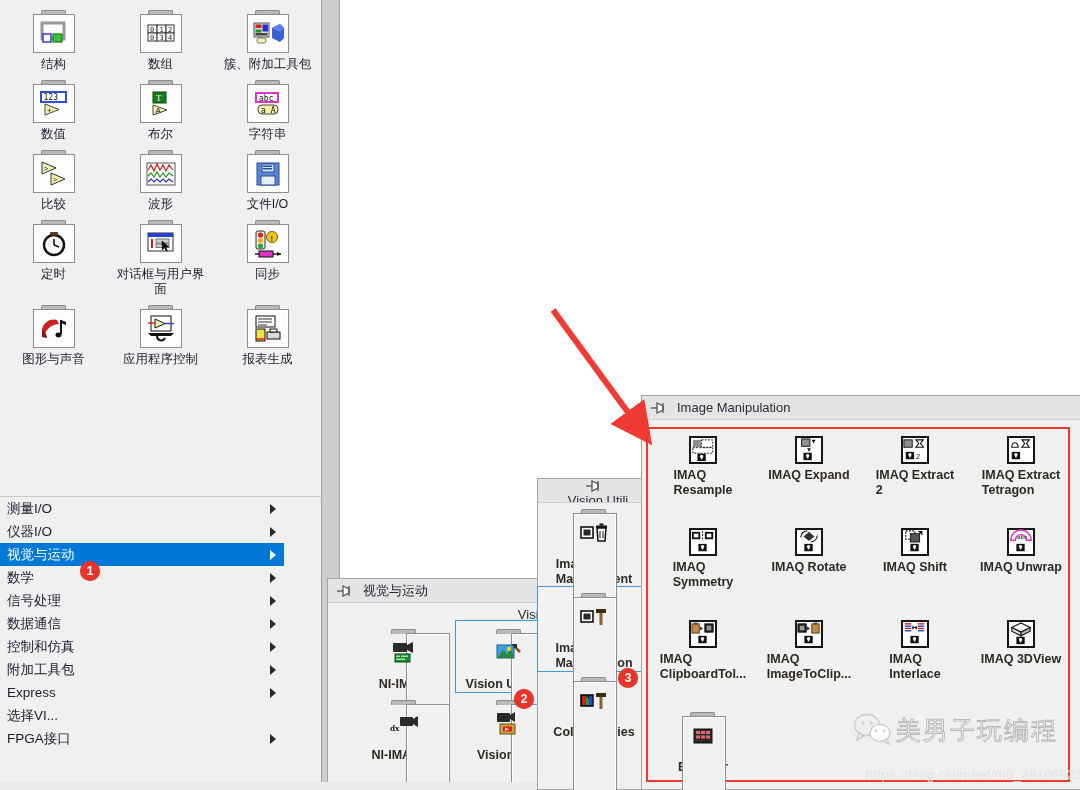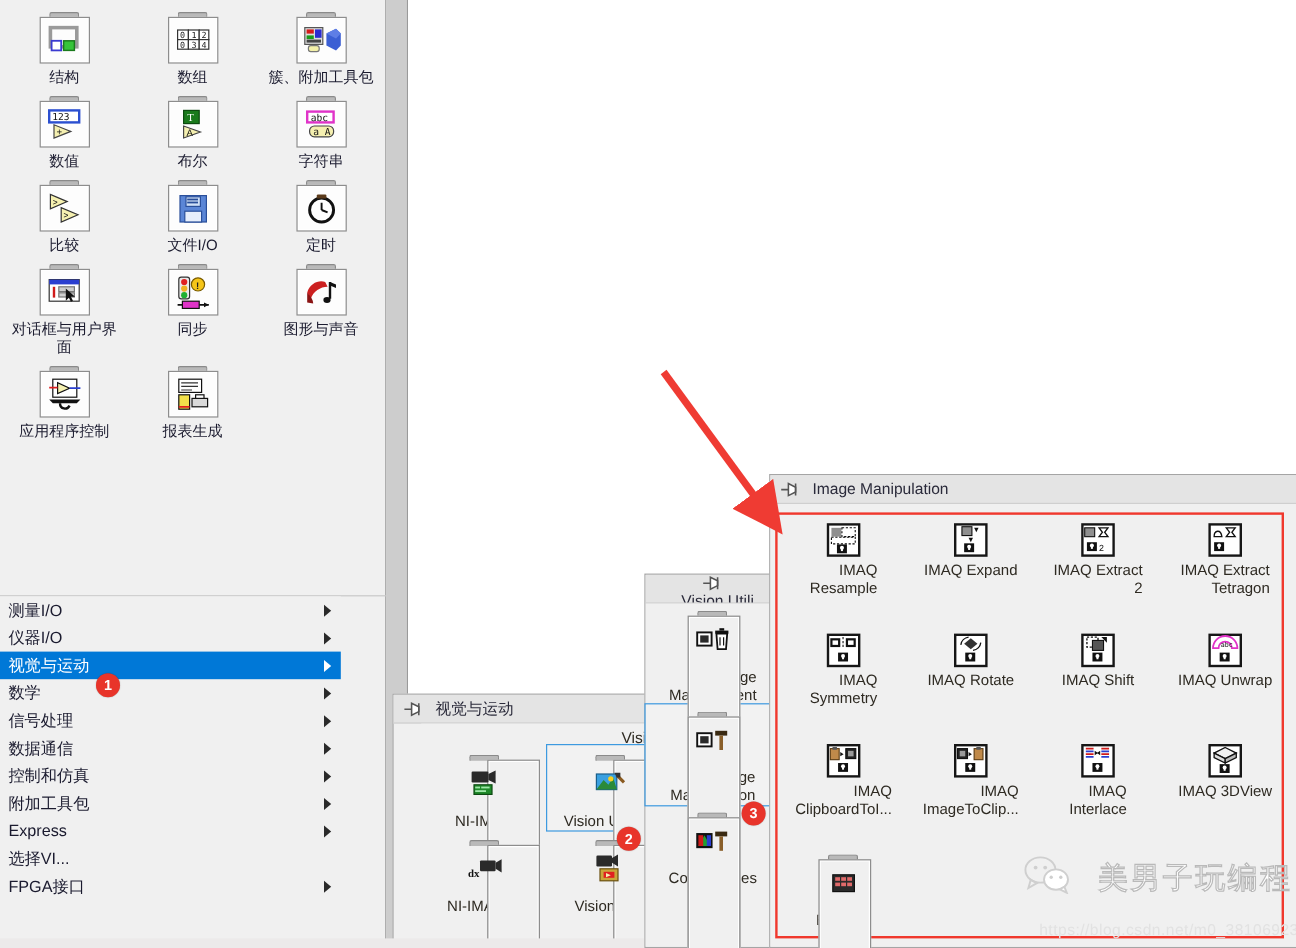--- a/index.html
+++ b/index.html
@@ -99,21 +99,21 @@
   .subpal .titlebar .pin{
     width:18px;height:14px;margin-right:9px;flex:none;position:relative;
   }
   .subpal .body{position:relative;background:#f0f0f0;}
   .sp-grid{display:flex;flex-wrap:wrap;}
   .sp-item{
     box-sizing:border-box;display:flex;flex-direction:column;align-items:center;
     padding-top:8px;
   }
   .sp-item .lbl{
-    font-size:12.5px;color:#2e2a22;text-align:right;line-height:15px;margin-top:4px;
+    font-size:12.5px;color:#2e2a22;text-align:left;line-height:15px;margin-top:4px;font-weight:bold;
   }
   .sp-item.sel{outline:1px solid #3d9ae0;background:#f2f2f2;}
 
   
   #vision-motion{left:327px;top:578px;width:212px;height:212px;}
   #vision-motion .body{width:100%;height:186px;margin-left:23px;}
   #vm-catlabel{
     position:absolute;right:8px;top:4px;font-size:13px;color:#2e2a22;
   }
   #vision-motion .sp-grid{padding-top:18px;}
@@ -138,21 +138,21 @@
   
   .viicon{width:28px;height:28px;position:relative;background:#ffffff;border:2px solid #161616;box-sizing:border-box;}
   .viicon .in{position:absolute;inset:0;display:flex;align-items:center;justify-content:center;}
 
   
   #red-arrow{position:absolute;left:530px;top:295px;width:160px;height:160px;z-index:50;pointer-events:none;}
 
   
   #watermark{
     position:absolute;left:853px;top:712px;z-index:45;
-    display:flex;align-items:center;gap:22px;pointer-events:none;
+    display:flex;align-items:center;gap:3px;pointer-events:none;
   }
   #watermark .wm-text{
     font-size:25px;color:#ffffff;letter-spacing:2px;
     -webkit-text-stroke:1px #b9b9b9;
     font-family:"DejaVu Sans",sans-serif;
   }
   #wm-url{
     position:absolute;left:866px;top:767px;z-index:45;
     font-size:13px;color:#e2e2e2;letter-spacing:.4px;
     font-family:"Liberation Sans",sans-serif;
@@ -285,20 +285,35 @@
             <polygon points="4,2 4,14 18,8" fill="#f5f0b0" stroke="#333"></polygon>
             <text x="6" y="11" font-size="7" fill="#111">&gt;</text>
             <polygon points="13,13 13,25 27,19" fill="#f5f0b0" stroke="#333"></polygon>
             <text x="15" y="22" font-size="7" fill="#111">&gt;</text>
           </svg>
         </div>
       </div>
       <div class="lbl">比较</div>
     </div>
 
+    <div class="pal-item">
+      <div class="folder">
+        <div class="tab"></div>
+          <div class="body"></div>
+        <div class="glyph">
+          <svg width="32" height="26" viewBox="0 0 32 26">
+            <rect x="2" y="2" width="28" height="22" fill="#fff" stroke="#555"></rect>
+            <polyline points="3,9 6,4 9,10 12,3 15,9 18,4 21,10 24,4 28,9" fill="none" stroke="#d01b1b" stroke-width="1.2"></polyline>
+            <polyline points="3,15 6,12 9,16 12,11 15,16 18,12 21,16 24,12 28,15" fill="none" stroke="#1a9a1a" stroke-width="1.2"></polyline>
+            <polyline points="3,21 6,18 9,21 12,18 15,21 18,18 21,21 24,18 28,21" fill="none" stroke="#2b2bd0" stroke-width="1.2"></polyline>
+          </svg>
+        </div>
+      </div>
+      <div class="lbl">波形</div>
+    </div>
 
 
     <div class="pal-item">
       <div class="folder">
         <div class="tab"></div>
           <div class="body"></div>
         <div class="glyph">
           <svg width="28" height="28" viewBox="0 0 28 28">
             <rect x="3" y="3" width="22" height="22" fill="#5b86d6" stroke="#2a4f9a"></rect>
             <rect x="8" y="4" width="12" height="8" fill="#cfe0f7" stroke="#2a4f9a"></rect>

